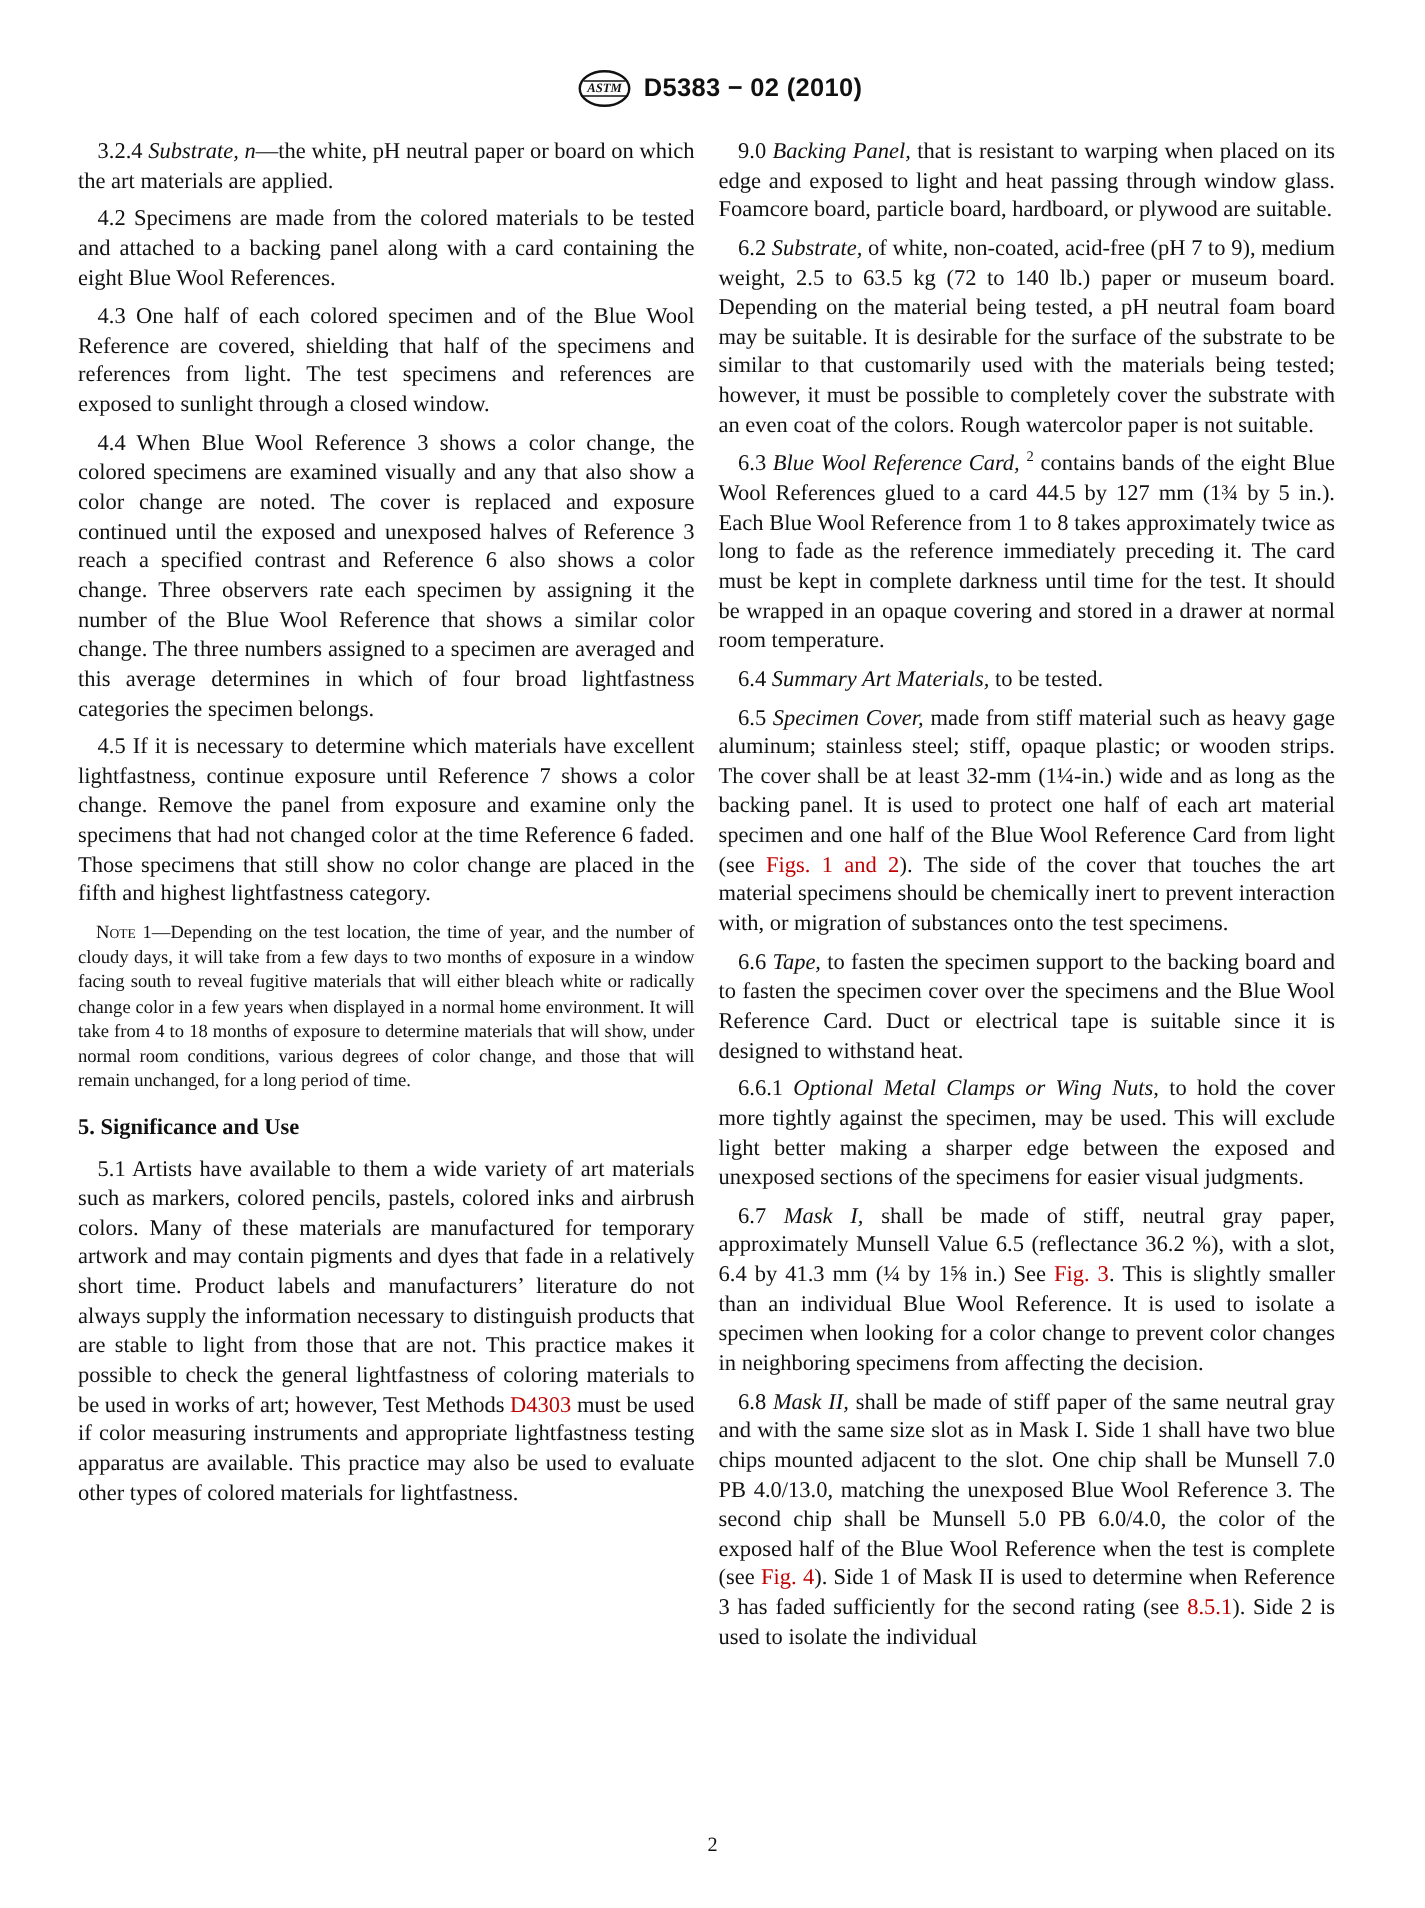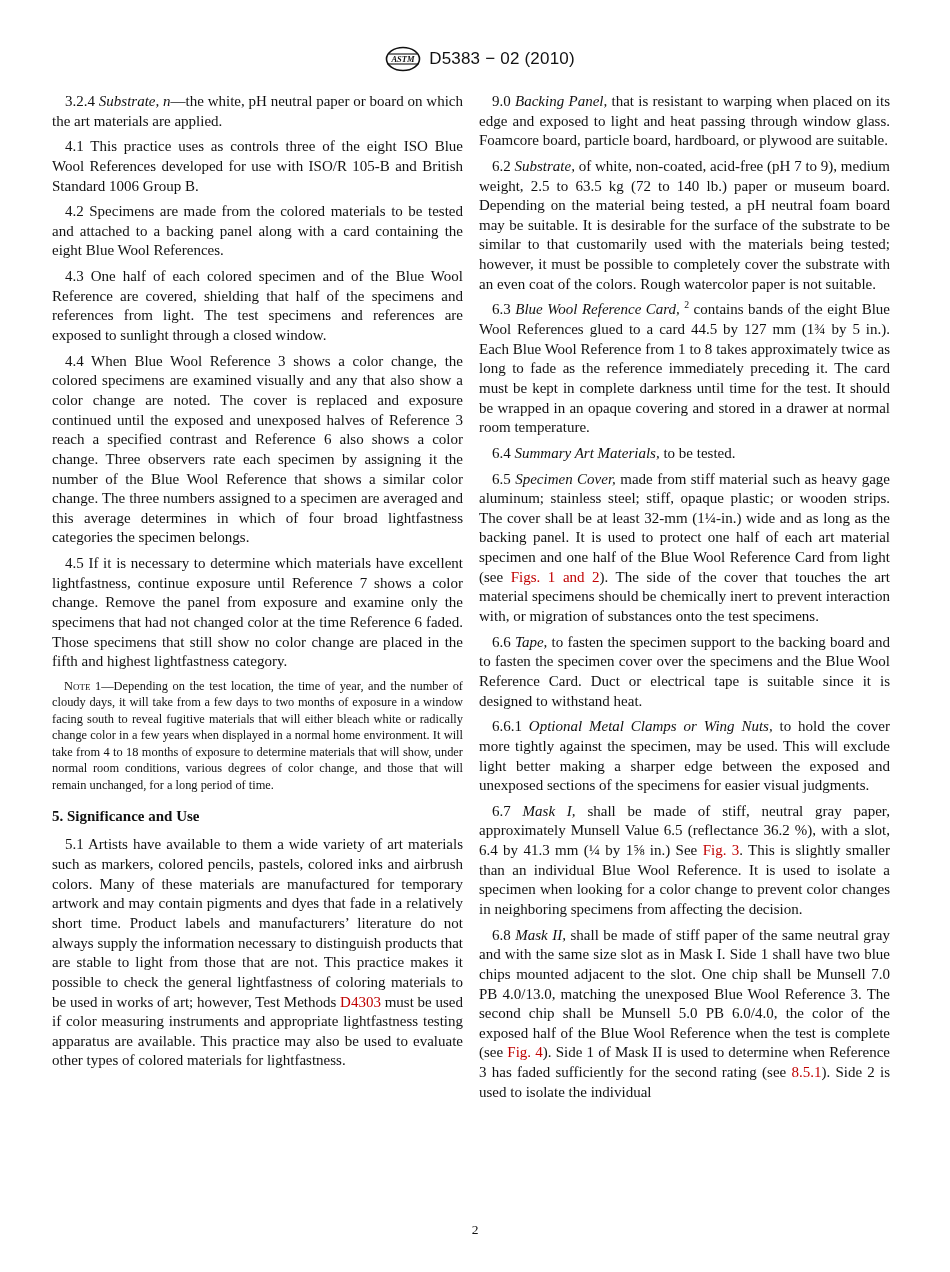--- a/index.html
+++ b/index.html
@@ -16,21 +16,21 @@
     padding: 46px 42px 0 52px;
     box-sizing: border-box;
   }
   header.doc-header {
     display: flex; align-items: center; justify-content: center;
     gap: 8px; margin-bottom: 20px;
   }
   .logo { display: inline-flex; align-items: center; }
   .doc-number {
     font-family: "Liberation Sans", sans-serif;
-    font-weight: normal; font-size: 17px; letter-spacing: 0.2px;
+    font-weight: bold; font-size: 17px; letter-spacing: 0.2px;
   }
   .columns { display: flex; gap: 16px; }
   .col { width: 411px; hyphens: auto; }
   .para {
     font-size: 15px; line-height: 1.31;
     text-align: justify; text-indent: 13px;
     margin: 0 0 6px 0;
   }
   .note {
     font-size: 12.4px; line-height: 1.33;
@@ -64,21 +64,20 @@
         <line x1="2.5" y1="18" x2="33.5" y2="18" stroke="#111" stroke-width="1.1"></line>
         <text x="18" y="15.5" text-anchor="middle" font-family="Liberation Serif, serif" font-size="8.5" font-weight="bold" font-style="italic" fill="#111">ASTM</text>
       </svg>
     </span>
     <span class="doc-number">D5383 − 02 (2010)</span>
   </header>
 
   <div class="columns">
     <div class="col">
         <p class="para"><span>3.2.4 </span><span class="it">Substrate, n</span><span>—the white, pH neutral paper or board on which the art materials are applied.</span></p>
-        <p class="para"><span>4.1 This practice uses as controls three of the eight ISO Blue Wool References developed for use with ISO/R 105-B and British Standard 1006 Group B.</span></p>
         <p class="para"><span>4.2 Specimens are made from the colored materials to be tested and attached to a backing panel along with a card containing the eight Blue Wool References.</span></p>
         <p class="para"><span>4.3 One half of each colored specimen and of the Blue Wool Reference are covered, shielding that half of the specimens and references from light. The test specimens and references are exposed to sunlight through a closed window.</span></p>
         <p class="para"><span>4.4 When Blue Wool Reference 3 shows a color change, the colored specimens are examined visually and any that also show a color change are noted. The cover is replaced and exposure continued until the exposed and unexposed halves of Reference 3 reach a specified contrast and Reference 6 also shows a color change. Three observers rate each specimen by assigning it the number of the Blue Wool Reference that shows a similar color change. The three numbers assigned to a specimen are averaged and this average determines in which of four broad lightfastness categories the specimen belongs.</span></p>
         <p class="para"><span>4.5 If it is necessary to determine which materials have excellent lightfastness, continue exposure until Reference 7 shows a color change. Remove the panel from exposure and examine only the specimens that had not changed color at the time Reference 6 faded. Those specimens that still show no color change are placed in the fifth and highest lightfastness category.</span></p>
         <p class="note"><span class="sc">Note 1</span><span>—Depending on the test location, the time of year, and the number of cloudy days, it will take from a few days to two months of exposure in a window facing south to reveal fugitive materials that will either bleach white or radically change color in a few years when displayed in a normal home environment. It will take from 4 to 18 months of exposure to determine materials that will show, under normal room conditions, various degrees of color change, and those that will remain unchanged, for a long period of time.</span></p>
         <div class="sec-heading">5. Significance and Use</div>
         <p class="para"><span>5.1 Artists have available to them a wide variety of art materials such as markers, colored pencils, pastels, colored inks and airbrush colors. Many of these materials are manufactured for temporary artwork and may contain pigments and dyes that fade in a relatively short time. Product labels and manufacturers’ literature do not always supply the information necessary to distinguish products that are stable to light from those that are not. This practice makes it possible to check the general lightfastness of coloring materials to be used in works of art; however, Test Methods </span><a class="xref" href="#">D4303</a><span> must be used if color measuring instruments and appropriate lightfastness testing apparatus are available. This practice may also be used to evaluate other types of colored materials for lightfastness.</span></p>
       </div>
     <div class="col">
         <p class="para"><span>9.0 </span><span class="it">Backing Panel,</span><span> that is resistant to warping when placed on its edge and exposed to light and heat passing through window glass. Foamcore board, particle board, hardboard, or plywood are suitable.</span></p>

